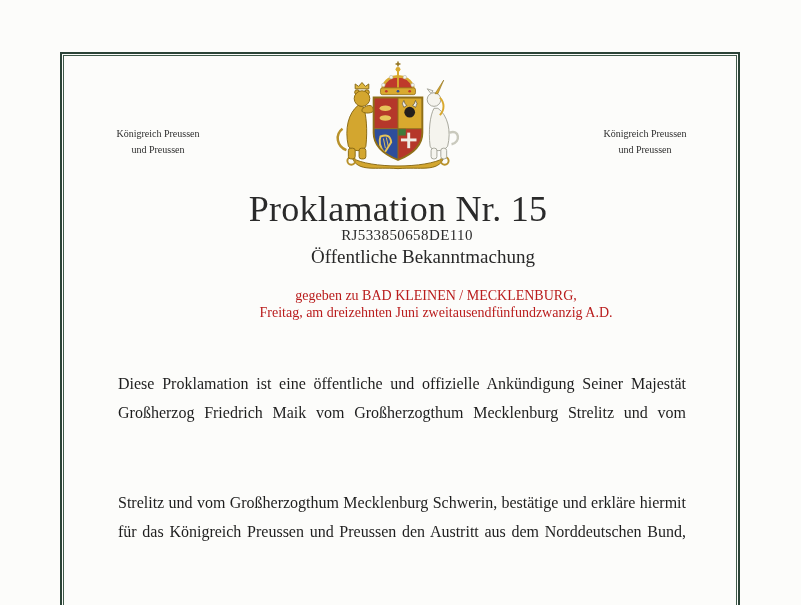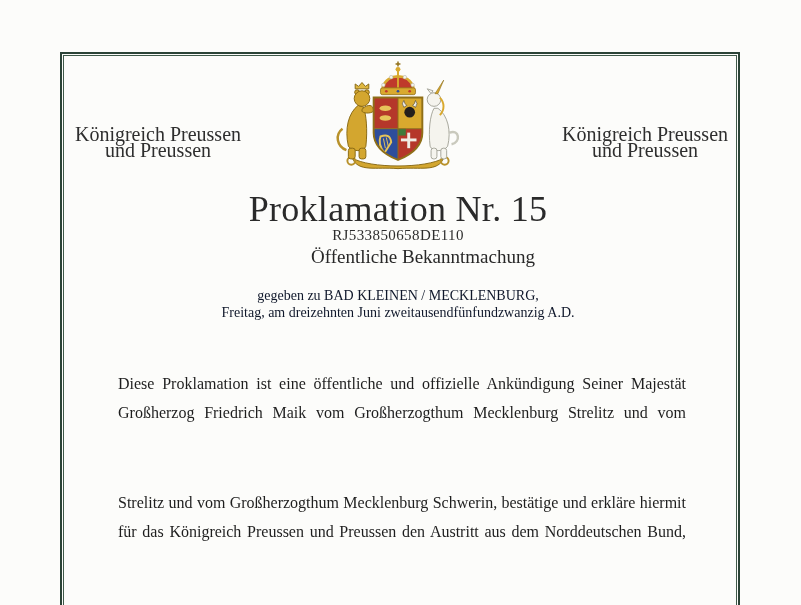--- a/index.html
+++ b/index.html
@@ -11,31 +11,31 @@
   }
   .frame {
     position:absolute; left:60px; top:52px; width:676px; height:620px;
     border:2.5px solid #2b4337;
   }
   .frame-inner {
     position:absolute; inset:1px; border:1px solid #3e5949;
   }
   .corner {
     position:absolute; top:126px; width:170px; text-align:center;
-    font-size:20px; line-height:16px; color:#2e2e2e;
+    font-size:10px; line-height:16px; color:#2e2e2e;
   }
   .corner.left { left:73px; }
   .corner.right { left:560px; }
   .crest { position:absolute; left:325px; top:56px; width:146px; height:126px; }
   .crest svg { display:block; }
   .centered { position:absolute; left:60px; width:676px; text-align:center; }
   .title { top:188px; font-size:36px; font-weight:400; color:#2a2a2a; letter-spacing:0.3px; margin:0; }
-  .refcode { top:227px; font-size:15px; letter-spacing:0.4px; color:#2d2d2d; }
+  .refcode { top:227px; font-size:15px; letter-spacing:0.4px; color:#2d2d2d;padding-left:9px; }
   .subtitle { top:246px; font-size:19px; color:#282828;padding-left:25px; }
-  .issued { top:288px; font-size:14px; line-height:16.5px; color:#0f172a; }
+  .issued { top:288px; font-size:14px; line-height:16.5px; color:#b91c1c;padding-left:38px; }
   .para { position:absolute; left:118px; width:568px; font-size:16px; color:#1e1e1e;font-family:Liberation Serif, serif; }
   .para .jline { line-height:29px; text-align:justify; text-align-last:justify; }
   .para .jline.last { text-align-last:left; }
   .p1 { top:369px; }
   .p2 { top:488px; }
 </style>
 </head>
 <body>
 
 <div class="frame">

